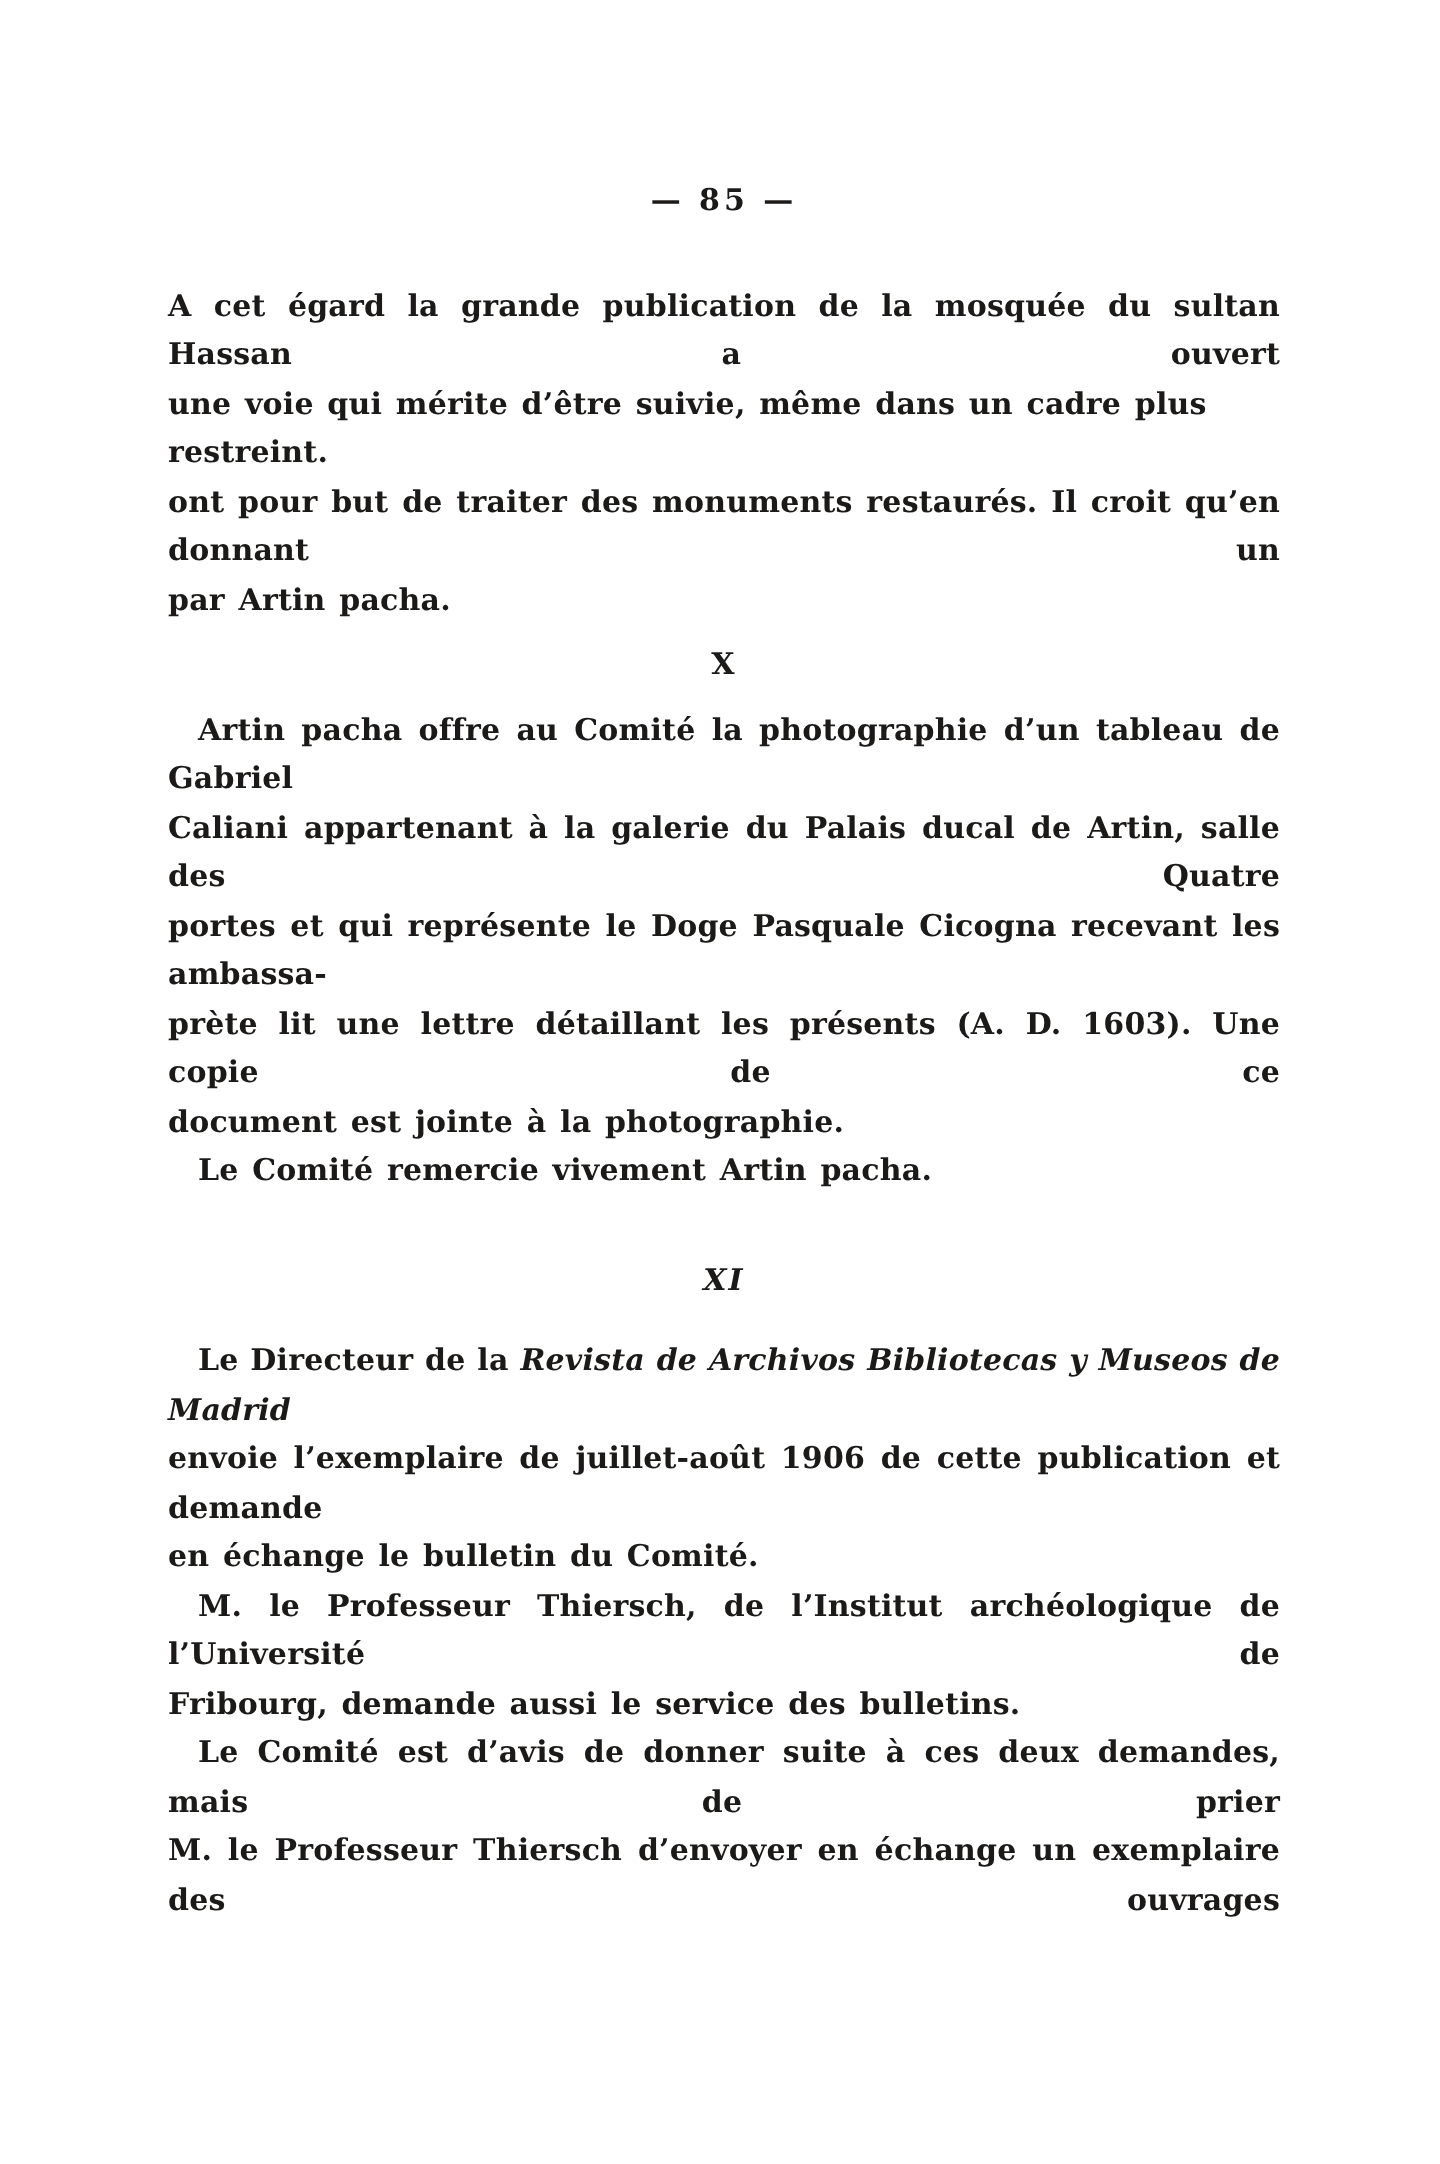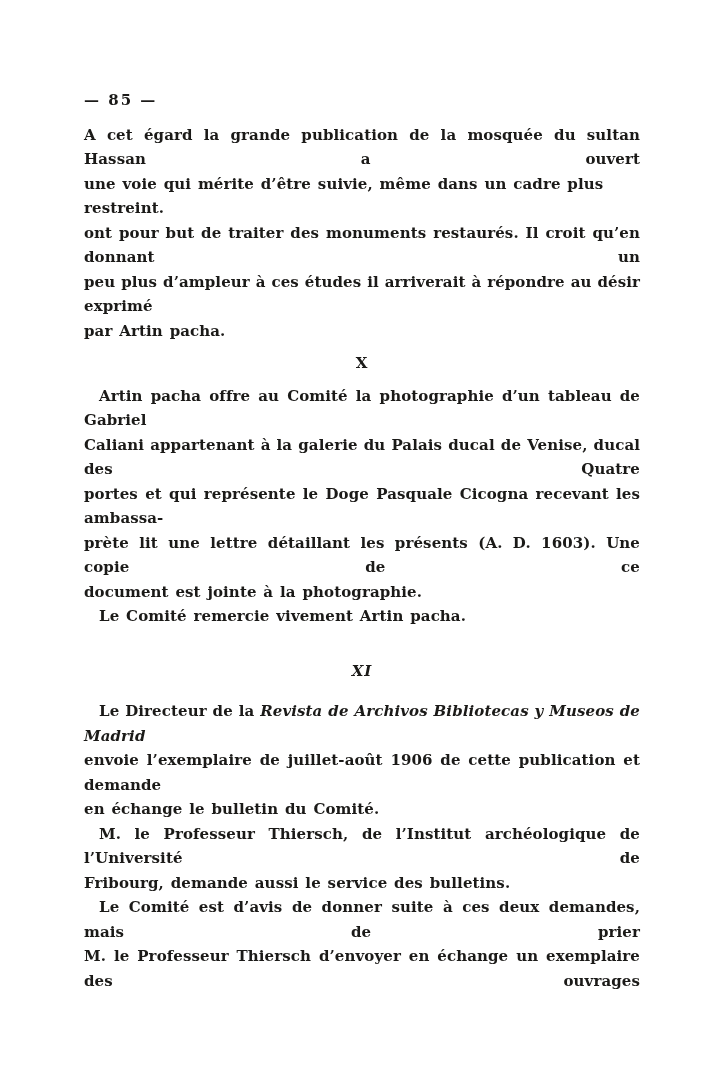--- a/index.html
+++ b/index.html
@@ -20,21 +20,22 @@
     top: 0;
     width: 556px;
     color: #1b1a18;
     font-size: 15px;
     line-height: 24.5px;
     font-weight: bold;
     letter-spacing: 0.1px;
   }
   .page-number {
     margin-top: 88px;
-    margin-bottom: 10px;
+    margin-bottom: 28px;
+    text-align: center;
     letter-spacing: 2px;
   }
   .section-heading {
     text-align: center;
     letter-spacing: 1px;
   }
   .section-heading[data-idx="1"] { margin: 8px 0 8px 0; }
   .section-heading[data-idx="2"] { margin: 30px 0 16px 0; font-style: italic; }
   .para { margin: 0; }
   .line {
@@ -59,27 +60,26 @@
 
 <div class="page">
   <div class="page-number">— 85 —</div>
   <div>
       <div class="para">
         <div class="line first j">A cet égard la grande publication de la mosquée du sultan Hassan a ouvert</div>
         <div class="line">une voie qui mérite d’être suivie, même dans un cadre plus restreint.</div>
       </div>
       <div class="para indent">
         <div class="line j">ont pour but de traiter des monuments restaurés. Il croit qu’en donnant un</div>
-        <div class="line j">peu plus d’ampleur à ces études il arriverait à répondre au désir exprimé</div>
         <div class="line">par Artin pacha.</div>
       </div>
       <div class="section-heading" data-idx="1">X</div>
       <div class="para indent">
         <div class="line first j">Artin pacha offre au Comité la photographie d’un tableau de Gabriel</div>
-        <div class="line j">Caliani appartenant à la galerie du Palais ducal de Venise, ducal des Quatre</div>
+        <div class="line j">Caliani appartenant à la galerie du Palais ducal de Artin, salle des Quatre</div>
         <div class="line j">portes et qui représente le Doge Pasquale Cicogna recevant les ambassa-</div>
         <div class="line j">prète lit une lettre détaillant les présents (A. D. 1603). Une copie de ce</div>
         <div class="line">document est jointe à la photographie.</div>
       </div>
       <div class="para indent">
         <div class="line first">Le Comité remercie vivement Artin pacha.</div>
       </div>
       <div class="section-heading" data-idx="2">XI</div>
       <div class="para indent">
         <div class="line first j">Le Directeur de la <i>Revista de Archivos Bibliotecas y Museos de Madrid</i></div>

